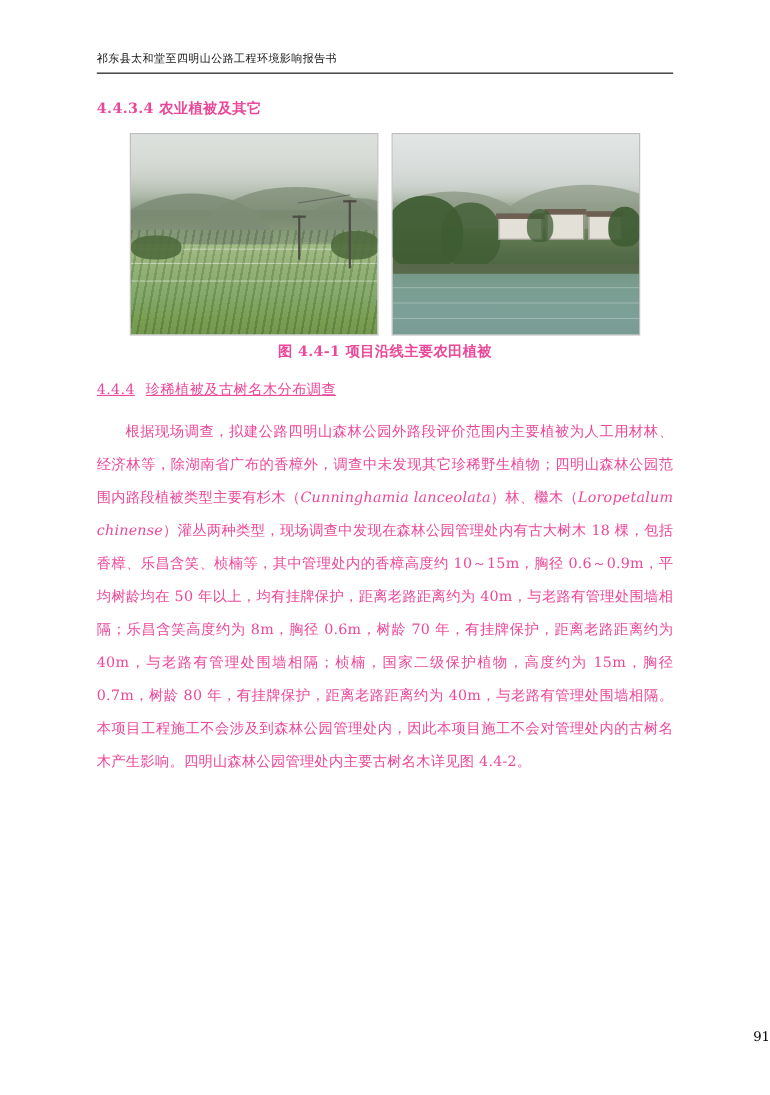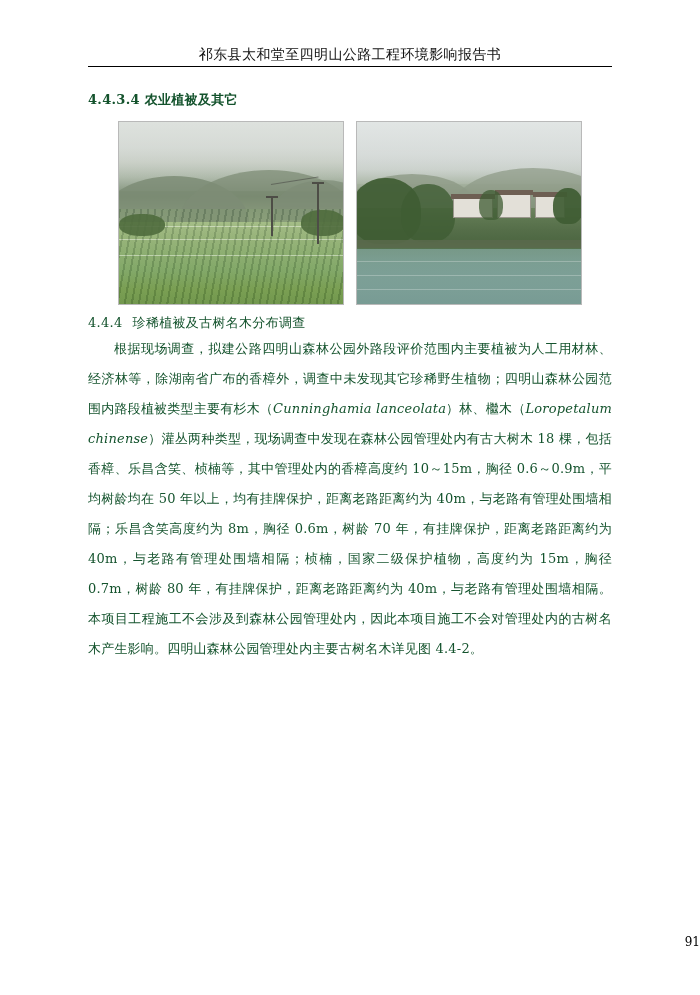--- a/index.html
+++ b/index.html
@@ -16,41 +16,41 @@
     height: 995px;
     background: #ffffff;
     overflow: hidden;
     box-sizing: border-box;
   }
   .header {
     position: absolute;
     top: 46px;
     left: 88px;
     right: 88px;
-    text-align: center;
-    font-size: 14px;
+    text-align: left;
+    font-size: 10px;
     color: #111;
     font-family: "DejaVu Serif", "Liberation Serif", serif;
     letter-spacing: 0.4px;
   }
   .header-rule {
     position: absolute;
     top: 66px;
     left: 88px;
     right: 88px;
     border-bottom: 1px solid #000;
     height: 0;
   }
   .content {
     position: absolute;
     top: 86px;
     left: 88px;
     width: 524px;
     font-family: "DejaVu Serif", "Liberation Serif", serif;
-    color: #14532d;
+    color: #ec4899;
   }
   .h4 {
     font-size: 13px;
     font-weight: bold;
     margin: 4px 0 8px 0;
     line-height: 1.6;
     letter-spacing: 0.3px;
   }
   .para {
     font-size: 13px;
@@ -211,23 +211,24 @@
 
   .figure-caption {
     text-align: center;
     font-size: 13px;
     font-weight: bold;
     margin: 6px 0 14px 0;
     letter-spacing: 0.3px;
   }
   .sec-title {
     font-size: 13px;
-    margin: 2px 0 0 0;
+    margin: 2px 0 12px 0;
     line-height: 1.8;
     letter-spacing: 0.3px;
+    text-decoration: underline;
   }
   .sec-title .num {
     margin-right: 10px;
   }
   em.sci {
   }
   .pagenum {
     position: absolute;
     bottom: 46px;
     left: 0;
@@ -286,20 +287,21 @@
         <div class="p2-bank" style="top:118px;"></div>
         <div class="p2-water">
           <div class="p2-water-ripple" style="top:12px;"></div>
           <div class="p2-water-ripple" style="top:26px;"></div>
           <div class="p2-water-ripple" style="top:40px;"></div>
         </div>
       </div>
 
     </div>
 
+    <div class="figure-caption">图 4.4-1  项目沿线主要农田植被</div>
 
     <div class="sec-title">
       <span class="num">4.4.4</span><span>珍稀植被及古树名木分布调查</span>
     </div>
 
     <p class="para"><span>根据现场调查，拟建公路四明山森林公园外路段评价范围内主要植被为人工用材林、经济林等，除湖南省广布的香樟外，调查中未发现其它珍稀野生植物；四明山森林公园范围内路段植被类型主要有杉木（</span><em class="sci">Cunninghamia lanceolata</em><span>）林、檵木（</span><em class="sci">Loropetalum chinense</em><span>）灌丛两种类型，现场调查中发现在森林公园管理处内有古大树木 18 棵，包括香樟、乐昌含笑、桢楠等，其中管理处内的香樟高度约 10～15m，胸径 0.6～0.9m，平均树龄均在 50 年以上，均有挂牌保护，距离老路距离约为 40m，与老路有管理处围墙相隔；乐昌含笑高度约为 8m，胸径 0.6m，树龄 70 年，有挂牌保护，距离老路距离约为 40m，与老路有管理处围墙相隔；桢楠，国家二级保护植物，高度约为 15m，胸径 0.7m，树龄 80 年，有挂牌保护，距离老路距离约为 40m，与老路有管理处围墙相隔。本项目工程施工不会涉及到森林公园管理处内，因此本项目施工不会对管理处内的古树名木产生影响。四明山森林公园管理处内主要古树名木详见图 4.4-2。</span></p>
 
   </div>
 
   <div class="pagenum">91</div>

